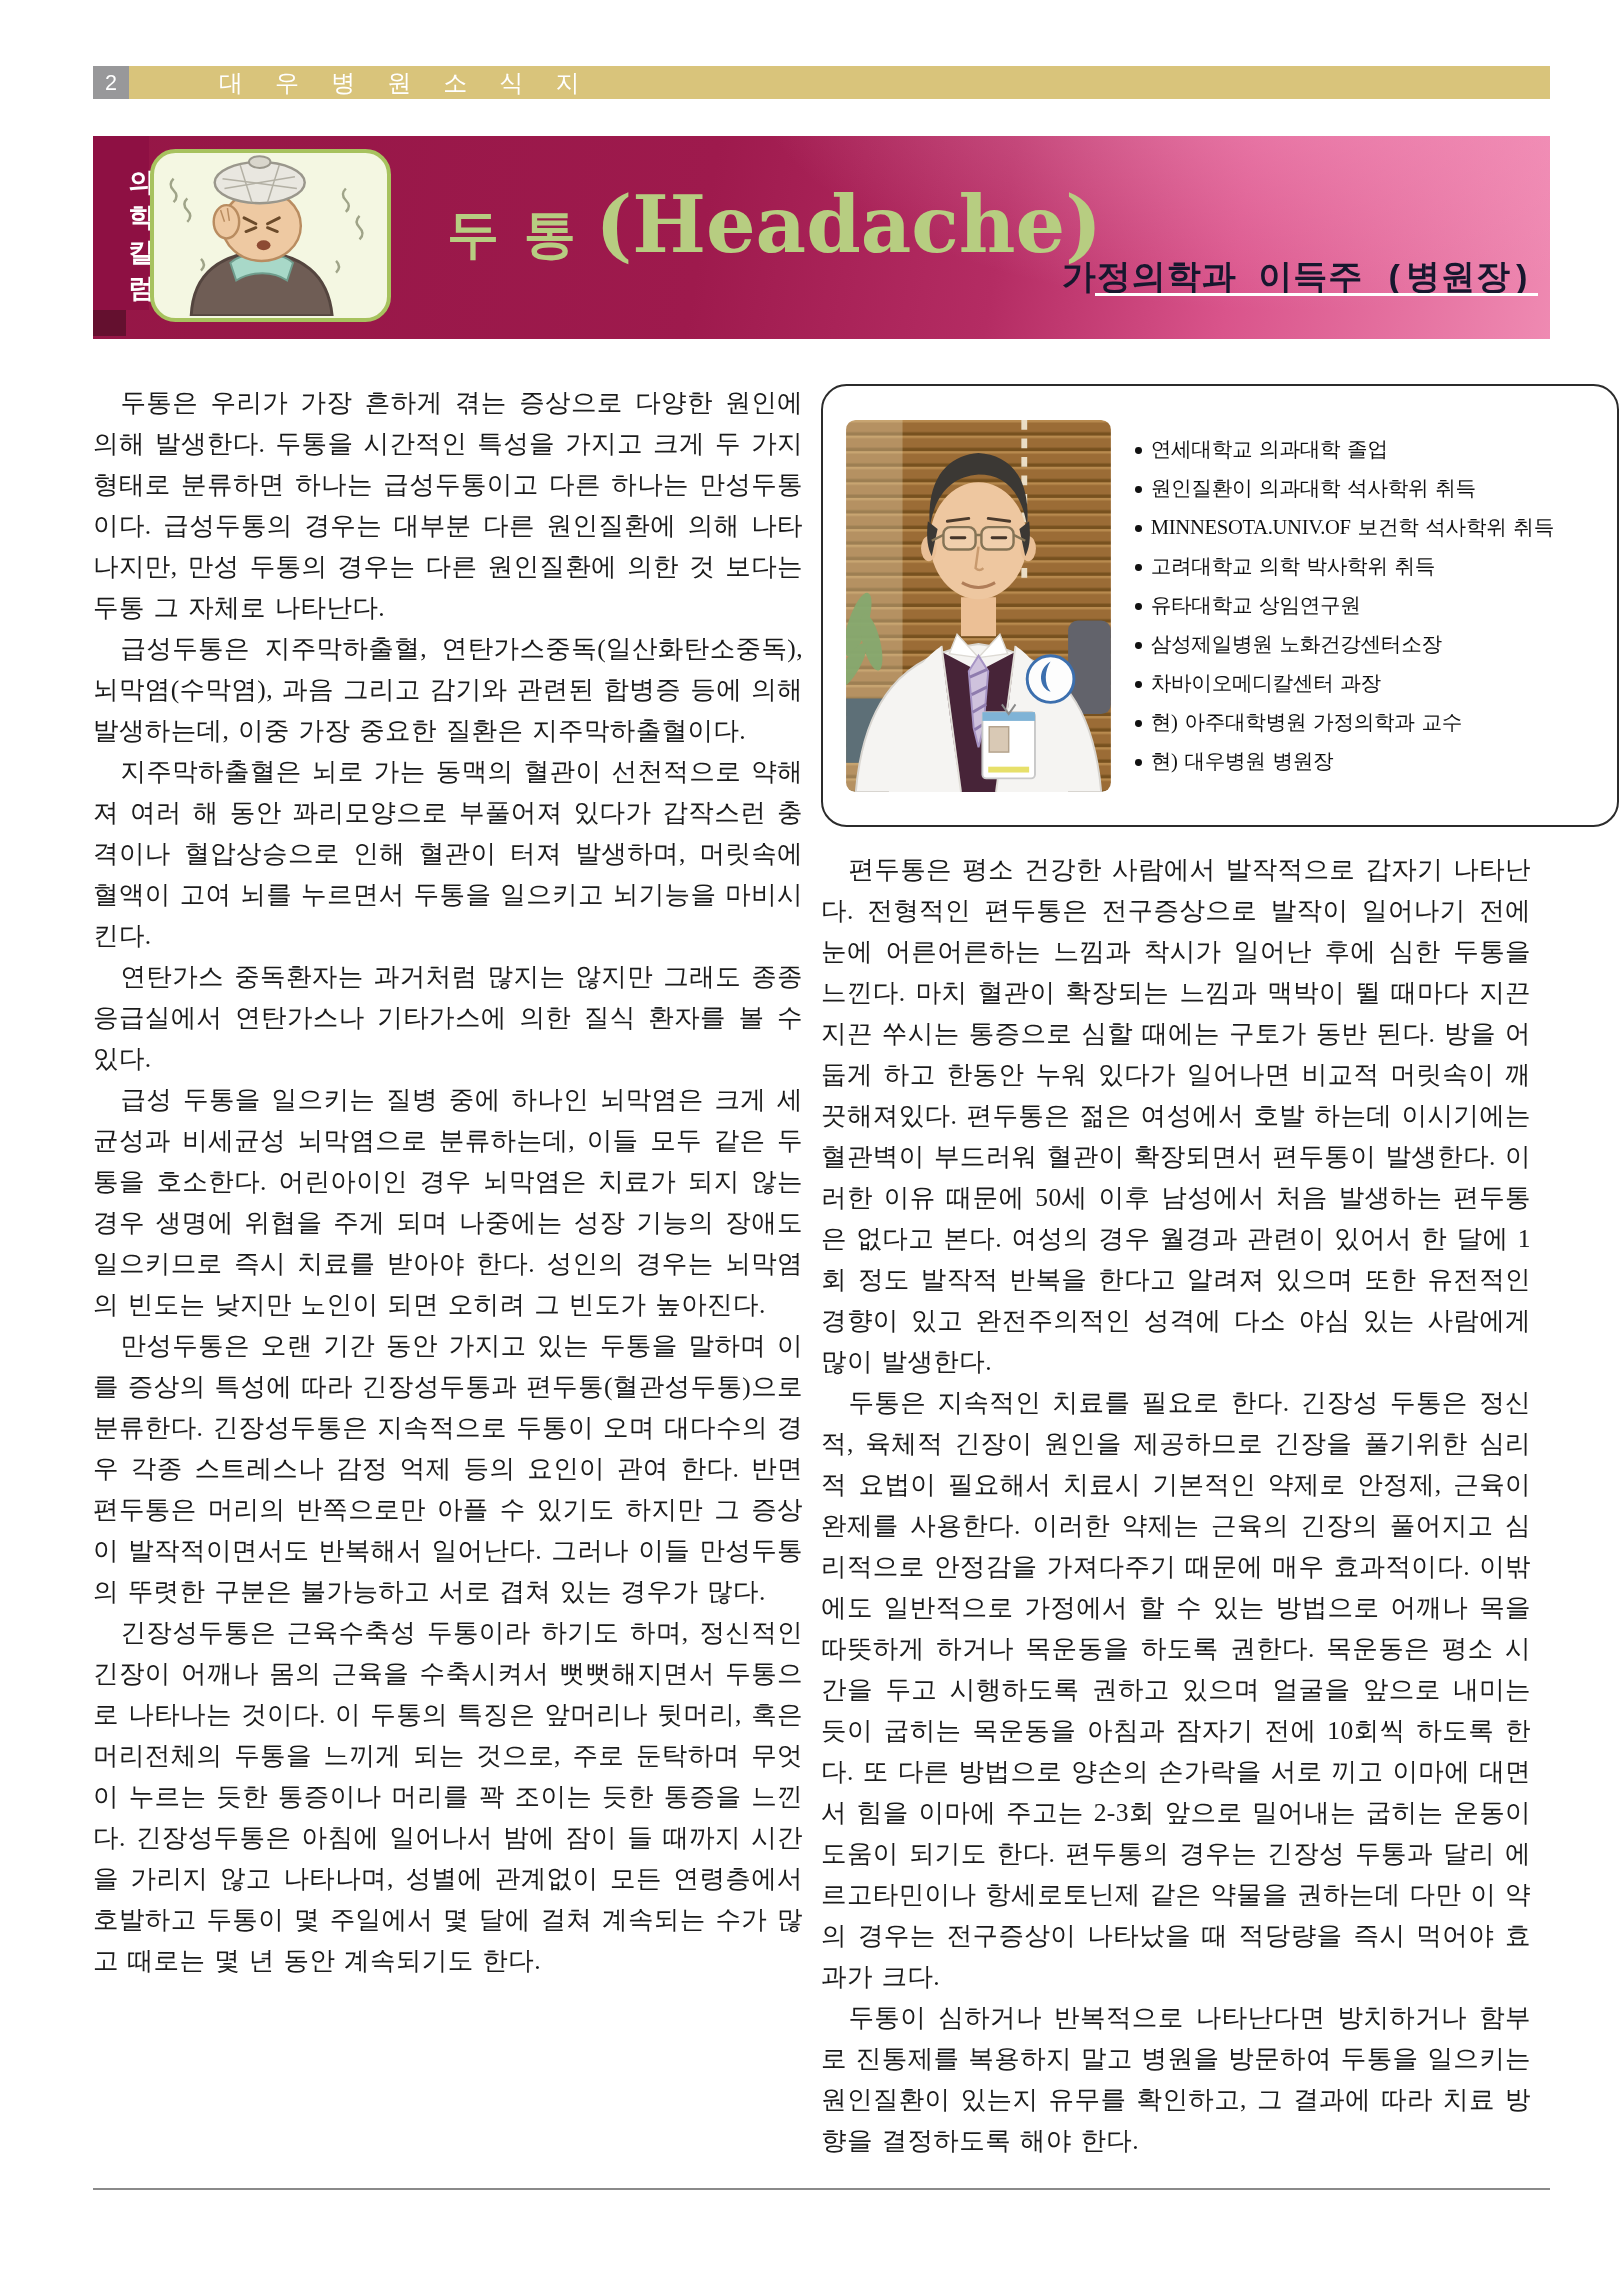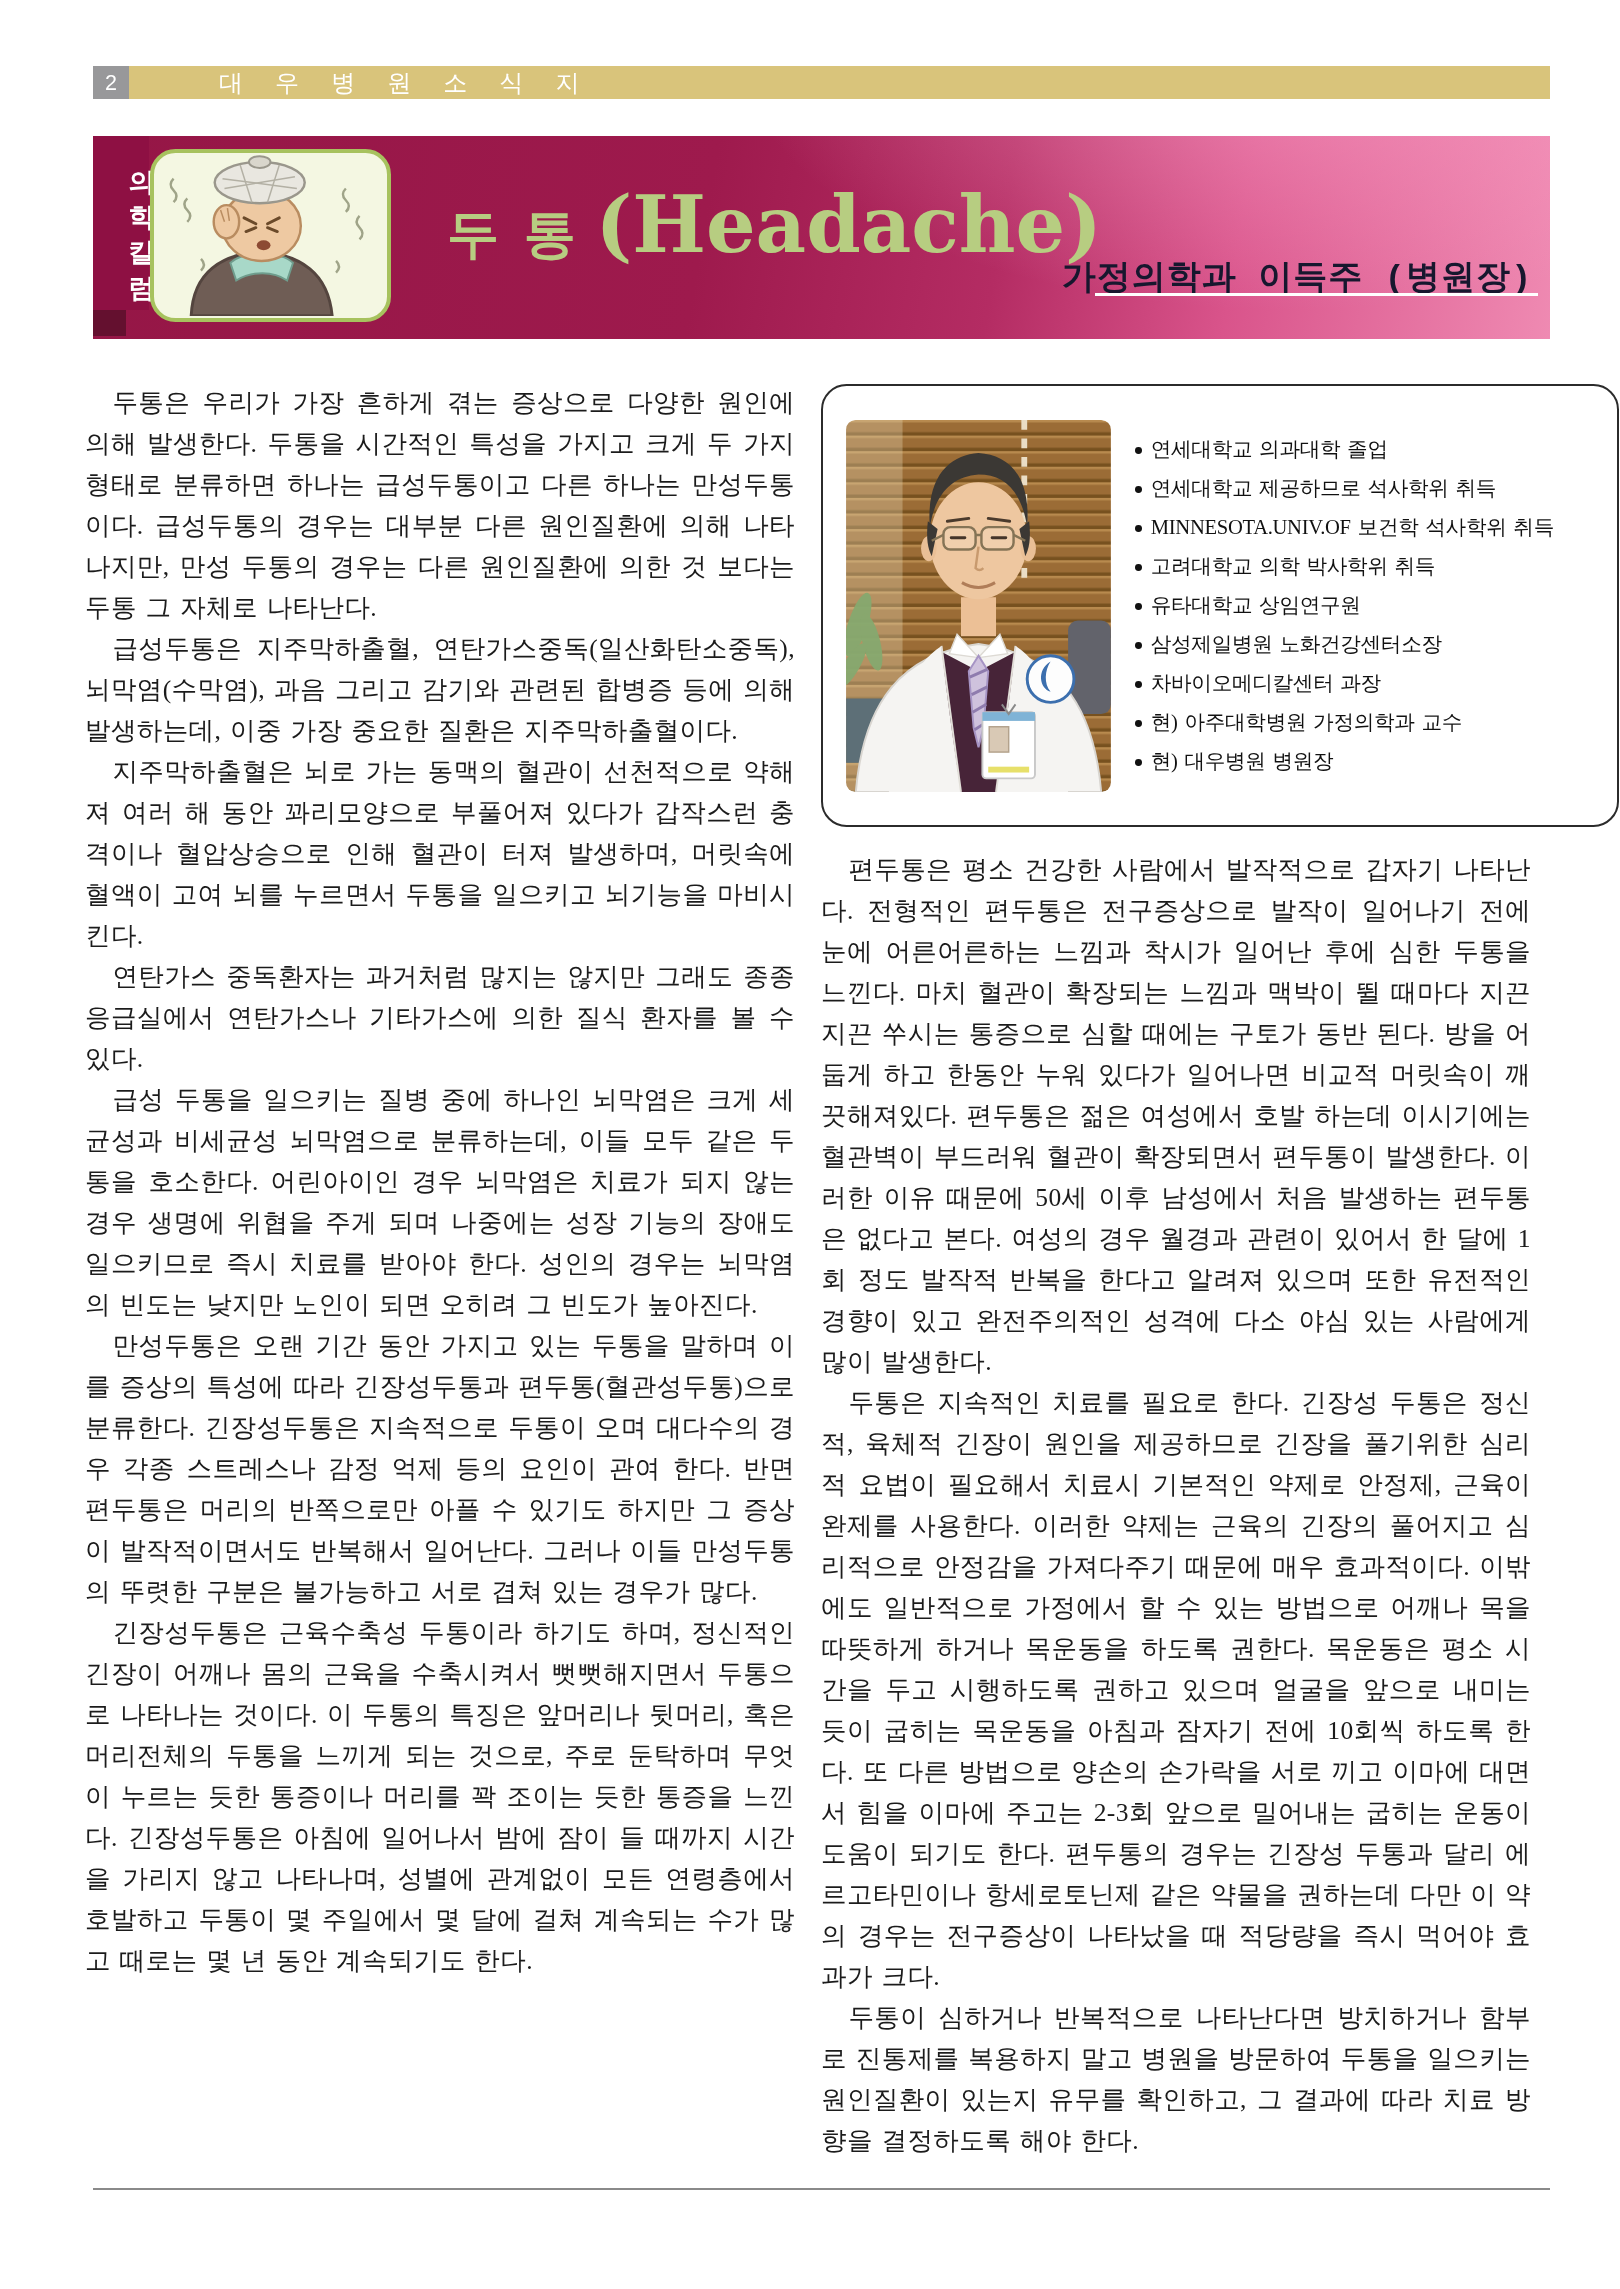--- a/index.html
+++ b/index.html
@@ -35,21 +35,21 @@
   .banner-title .ko{font-size:52px;letter-spacing:5.9px;font-family:"Liberation Serif",serif;}
   .banner-title .en{font-size:78px;margin-left:13.7px;font-family:"DejaVu Serif",serif;}
   .byline{position:absolute;right:17.6px;top:118px;color:#17172e;
         font-family:Liberation Mono, monospace;font-weight:bold;font-size:34px;letter-spacing:1px;}
   .byline-underline{position:absolute;right:11.8px;top:157px;width:443px;height:2.9px;background:#ffffff;}
 
   
   .col{position:absolute;width:710px;font-size:25.5px;line-height:41px;text-align:justify;
         letter-spacing:0.4px;word-spacing:2px;word-break:break-all;}
   .col p{margin:0;text-indent:27.4px;}
-  .col-left{left:85px;top:382px;}
+  .col-left{left:93px;top:382px;}
   .col-right{left:821px;top:384px;}
 
   
   .profile-box{width:798px;height:443px;box-sizing:border-box;border:2.9px solid #2b2b2b;
         border-radius:25.5px;background:#fff;display:flex;align-items:center;
         padding:17.6px 13.7px 17.6px 21.6px;margin-bottom:21.6px;}
   .doctor-photo{width:267px;height:372px;flex:0 0 auto;border-radius:9.8px;display:block;}
   .credentials{list-style:none;margin:0;padding:0 0 0 23.5px;
         font-size:20.6px;line-height:39px;letter-spacing:-0.3px;color:#111;white-space:nowrap;}
   .credentials li{position:relative;padding-left:15.7px;}
@@ -222,21 +222,21 @@
             <rect x="140" y="300" width="54" height="9" fill="#7fb3d6"></rect>
             <rect x="147" y="315" width="20" height="26" fill="#d9c9b5" stroke="#b3a28c" stroke-width="1.5"></rect>
             <rect x="146" y="356" width="42" height="6" fill="#e7e06a"></rect>
             <path d="M160 292 l7 10 l7 -10" fill="none" stroke="#8a8a8a" stroke-width="2"></path>
           </g>
         </g>
       </svg>
 
       <ul class="credentials">
         <li><span class="bullet"></span><span>연세대학교 의과대학 졸업</span></li>
-        <li><span class="bullet"></span><span>연세대학교 제공하므로 석사학위 취득</span></li>
+        <li><span class="bullet"></span><span>원인질환이 의과대학 석사학위 취득</span></li>
         <li><span class="bullet"></span><span>MINNESOTA.UNIV.OF 보건학 석사학위 취득</span></li>
         <li><span class="bullet"></span><span>고려대학교 의학 박사학위 취득</span></li>
         <li><span class="bullet"></span><span>유타대학교 상임연구원</span></li>
         <li><span class="bullet"></span><span>삼성제일병원 노화건강센터소장</span></li>
         <li><span class="bullet"></span><span>차바이오메디칼센터 과장</span></li>
         <li><span class="bullet"></span><span>현) 아주대학병원 가정의학과 교수</span></li>
         <li><span class="bullet"></span><span>현) 대우병원 병원장</span></li>
       </ul>
     </div>
 

